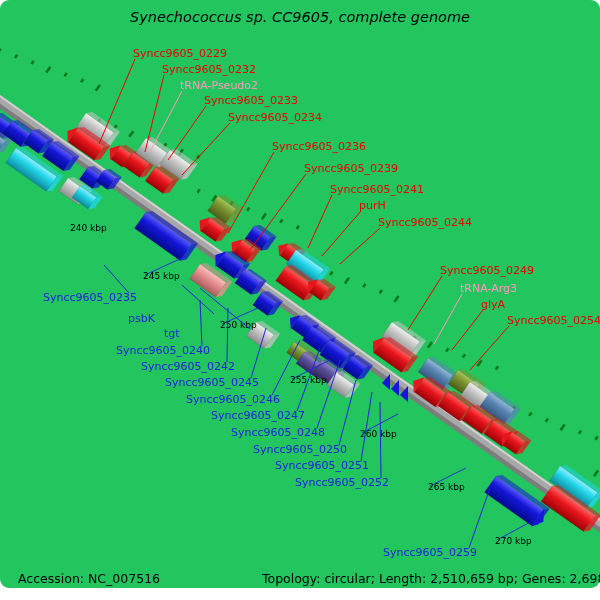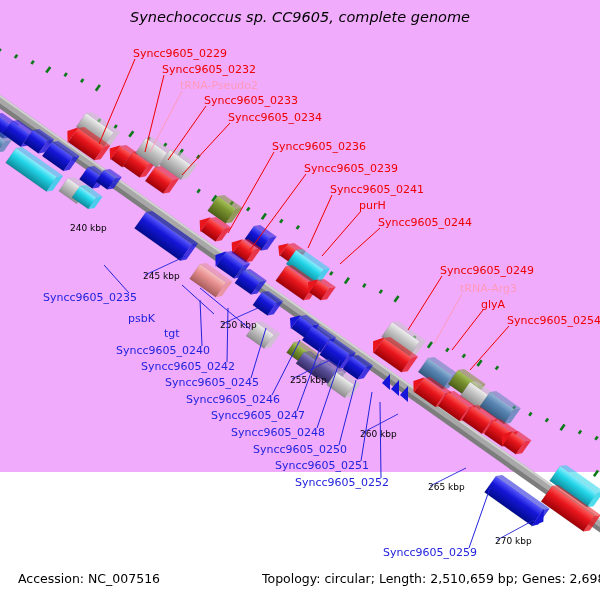--- a/index.html
+++ b/index.html
@@ -1,18 +1,18 @@
 <!DOCTYPE html>
 <html><head>
 <meta charset="utf-8">
 <style>
   html,body{margin:0;padding:0;background:#ffffff;}
   body{width:600px;height:600px;overflow:hidden;
        font-family:"DejaVu Sans","Liberation Sans",sans-serif;}
-  #stage{position:relative;width:600px;height:472px;background:#f0abfc;}
+  #stage{position:relative;width:600px;height:588px;background:#22c55e;border-radius:9px;}
   #map{position:absolute;left:0;top:0;width:600px;height:600px;display:block;}
   .ttl{font-style:italic;font-size:14.5px;fill:#000;}
   .lbl-red{font-size:11px;fill:#ee0000;}
   .lbl-blue{font-size:11px;fill:#2222dd;}
   .lbl-pink{font-size:11px;fill:#ff99bb;}
   .lbl-tick{font-size:9px;fill:#000;}
   .foot{font-size:12.5px;fill:#000;}
   .lead-red{stroke:#ee0000;stroke-width:1;fill:none;}
   .lead-blue{stroke:#2222dd;stroke-width:1;fill:none;}
   .lead-pink{stroke:#ff99bb;stroke-width:1;fill:none;}

